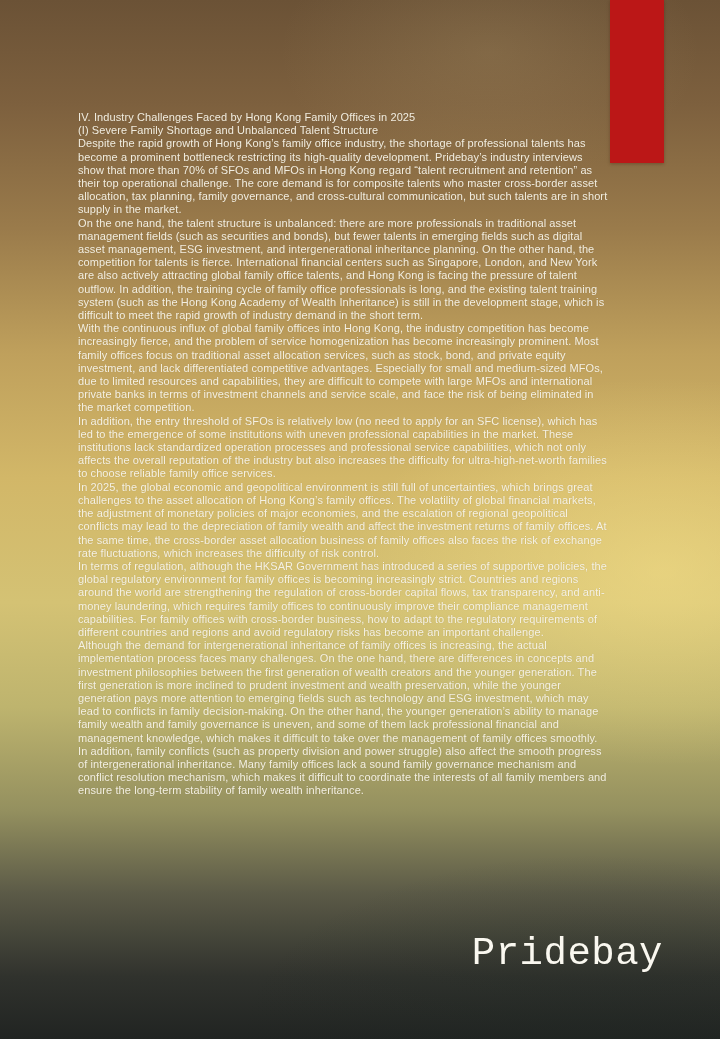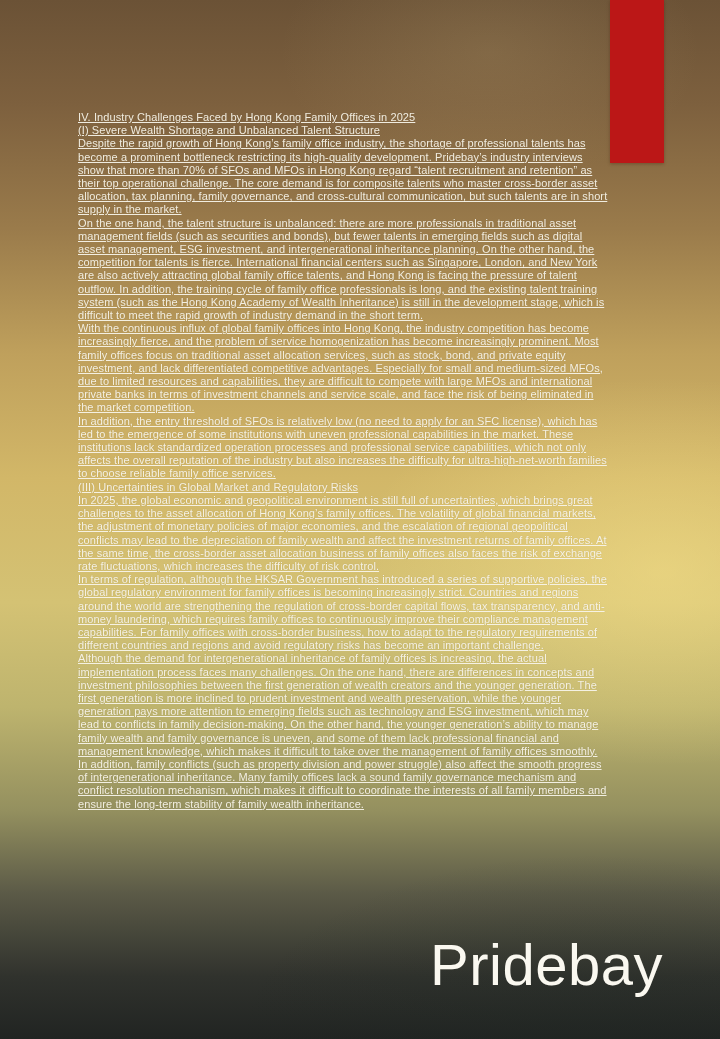--- a/index.html
+++ b/index.html
@@ -46,49 +46,47 @@
     width: 533px;
     color: rgba(250,247,238,0.92);
     font-size: 11px;
     line-height: 13.2px;
     letter-spacing: 0.1px;
     text-shadow: 0 0 1px rgba(120,95,50,0.25);
   }
   .content p {
     margin: 0;
     padding: 0;
-    text-decoration: underline;
   }
   .logo {
     position: absolute;
     top: 933px;
     right: 57px;
     color: #faf8f0;
-    font-family: Liberation Sans, sans-serif;
-    font-size: 58px;
+    font-family: Liberation Mono, monospace;
+    font-size: 39px;
     font-weight: 400;
     line-height: 1.1;
     letter-spacing: 0.5px;
   }
 </style>
 </head>
 <body>
 
 <div class="page">
 
   <div class="ribbon"></div>
 
   <div class="content">
     <p>IV. Industry Challenges Faced by Hong Kong Family Offices in 2025</p>
-    <p>(I) Severe Wealth Shortage and Unbalanced Talent Structure</p>
+    <p>(I) Severe Family Shortage and Unbalanced Talent Structure</p>
     <p>Despite the rapid growth of Hong Kong’s family office industry, the shortage of professional talents has become a prominent bottleneck restricting its high-quality development. Pridebay’s industry interviews show that more than 70% of SFOs and MFOs in Hong Kong regard “talent recruitment and retention” as their top operational challenge. The core demand is for composite talents who master cross-border asset allocation, tax planning, family governance, and cross-cultural communication, but such talents are in short supply in the market.</p>
     <p>On the one hand, the talent structure is unbalanced: there are more professionals in traditional asset management fields (such as securities and bonds), but fewer talents in emerging fields such as digital asset management, ESG investment, and intergenerational inheritance planning. On the other hand, the competition for talents is fierce. International financial centers such as Singapore, London, and New York are also actively attracting global family office talents, and Hong Kong is facing the pressure of talent outflow. In addition, the training cycle of family office professionals is long, and the existing talent training system (such as the Hong Kong Academy of Wealth Inheritance) is still in the development stage, which is difficult to meet the rapid growth of industry demand in the short term.</p>
     <p>With the continuous influx of global family offices into Hong Kong, the industry competition has become increasingly fierce, and the problem of service homogenization has become increasingly prominent. Most family offices focus on traditional asset allocation services, such as stock, bond, and private equity investment, and lack differentiated competitive advantages. Especially for small and medium-sized MFOs, due to limited resources and capabilities, they are difficult to compete with large MFOs and international private banks in terms of investment channels and service scale, and face the risk of being eliminated in the market competition.</p>
     <p>In addition, the entry threshold of SFOs is relatively low (no need to apply for an SFC license), which has led to the emergence of some institutions with uneven professional capabilities in the market. These institutions lack standardized operation processes and professional service capabilities, which not only affects the overall reputation of the industry but also increases the difficulty for ultra-high-net-worth families to choose reliable family office services.</p>
-    <p>(III) Uncertainties in Global Market and Regulatory Risks</p>
     <p>In 2025, the global economic and geopolitical environment is still full of uncertainties, which brings great challenges to the asset allocation of Hong Kong’s family offices. The volatility of global financial markets, the adjustment of monetary policies of major economies, and the escalation of regional geopolitical conflicts may lead to the depreciation of family wealth and affect the investment returns of family offices. At the same time, the cross-border asset allocation business of family offices also faces the risk of exchange rate fluctuations, which increases the difficulty of risk control.</p>
     <p>In terms of regulation, although the HKSAR Government has introduced a series of supportive policies, the global regulatory environment for family offices is becoming increasingly strict. Countries and regions around the world are strengthening the regulation of cross-border capital flows, tax transparency, and anti-money laundering, which requires family offices to continuously improve their compliance management capabilities. For family offices with cross-border business, how to adapt to the regulatory requirements of different countries and regions and avoid regulatory risks has become an important challenge.</p>
     <p>Although the demand for intergenerational inheritance of family offices is increasing, the actual implementation process faces many challenges. On the one hand, there are differences in concepts and investment philosophies between the first generation of wealth creators and the younger generation. The first generation is more inclined to prudent investment and wealth preservation, while the younger generation pays more attention to emerging fields such as technology and ESG investment, which may lead to conflicts in family decision-making. On the other hand, the younger generation’s ability to manage family wealth and family governance is uneven, and some of them lack professional financial and management knowledge, which makes it difficult to take over the management of family offices smoothly.</p>
     <p>In addition, family conflicts (such as property division and power struggle) also affect the smooth progress of intergenerational inheritance. Many family offices lack a sound family governance mechanism and conflict resolution mechanism, which makes it difficult to coordinate the interests of all family members and ensure the long-term stability of family wealth inheritance.</p>
   </div>
 
   <div class="logo">Pridebay</div>
 
 </div>
 

